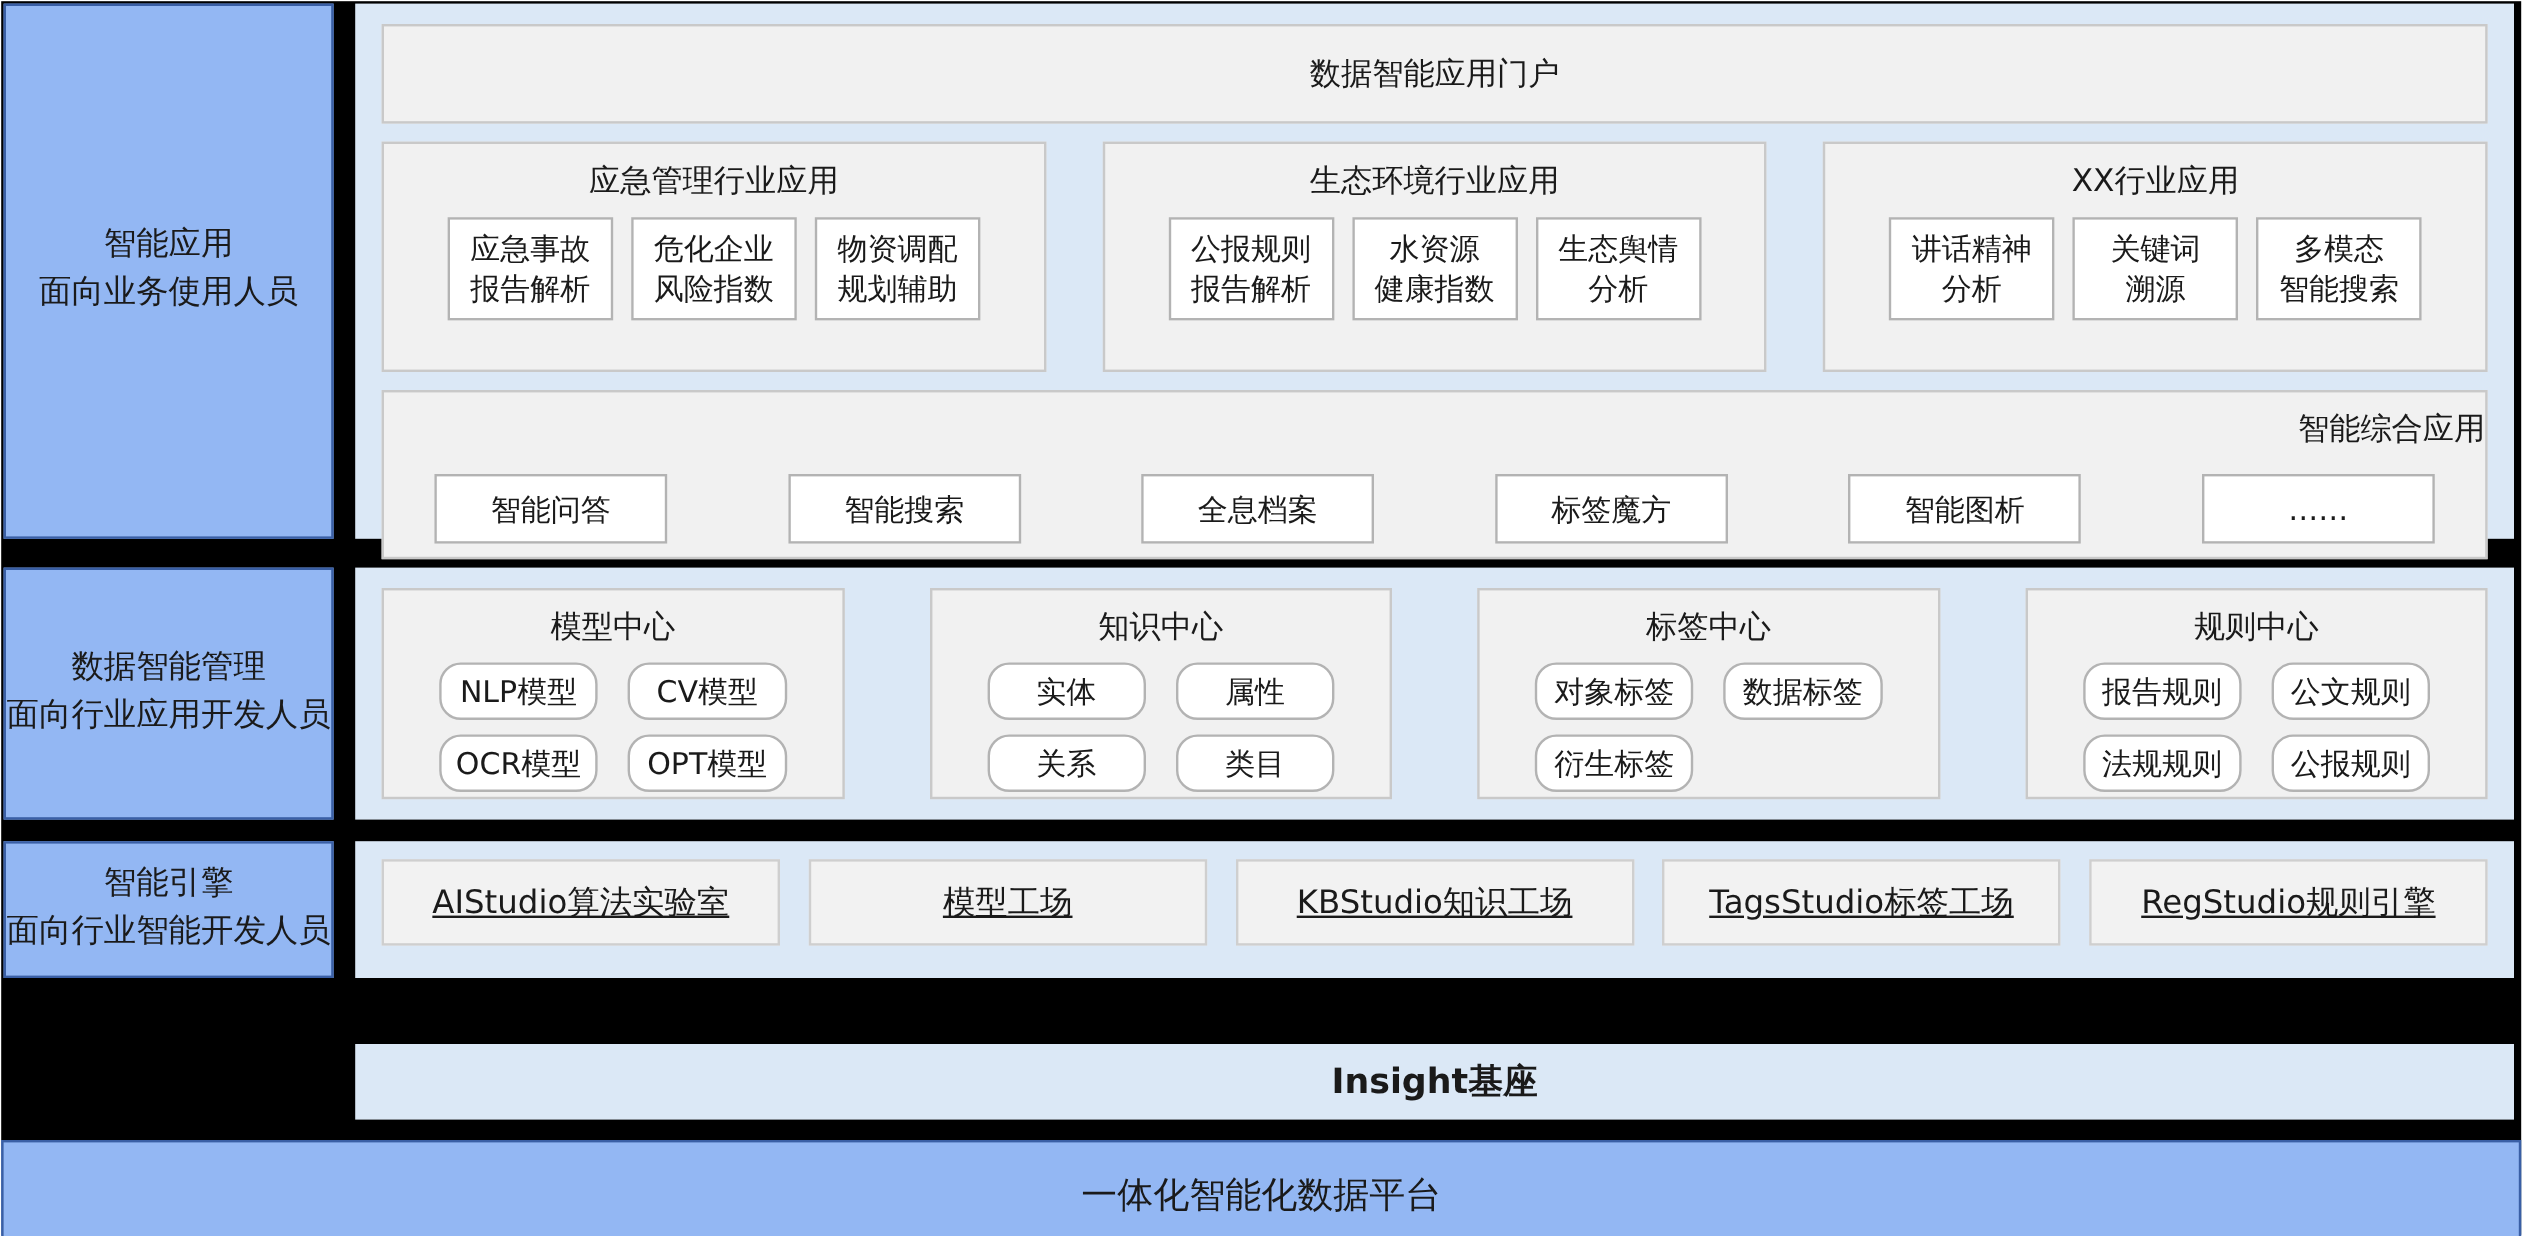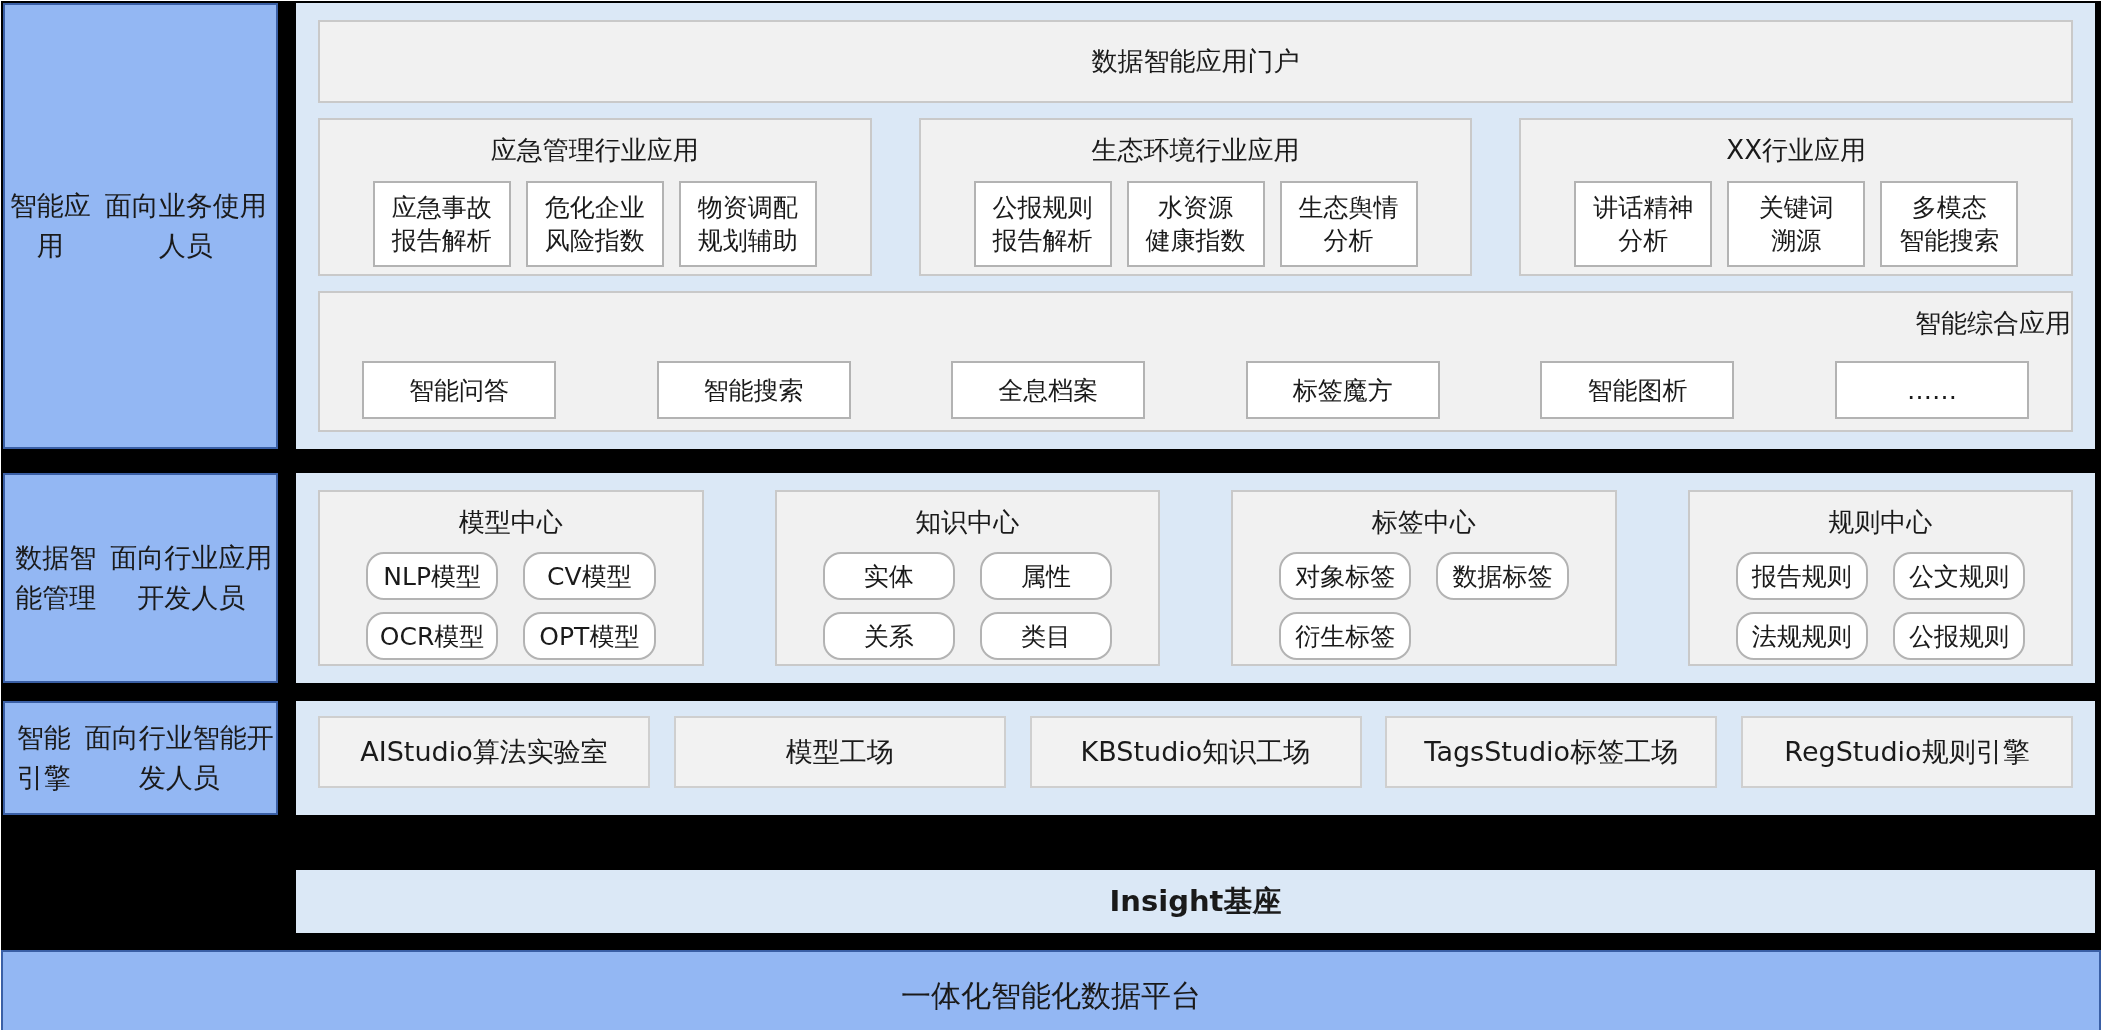--- a/index.html
+++ b/index.html
@@ -10,38 +10,38 @@
     display:flex;flex-direction:column;
     padding:2px 0 0 2px;
     font-family:"DejaVu Sans","Liberation Sans",sans-serif;
     color:var(--text,#1a1a1a);
   }
   .band-row{display:flex;flex:none;}
   .side{
     width:275px;flex:none;margin-right:18px;box-sizing:border-box;
     background:var(--sidebar-fill,#93b7f3);
     border:2px solid var(--sidebar-border,#3a5fa5);
-    display:flex;flex-direction:row;align-items:center;justify-content:center;
-    text-align:center;font-size:27px;line-height:1.5;
+    display:flex;flex-direction:column;align-items:center;justify-content:center;
+    text-align:center;font-size:27px;line-height:1.5;font-family:Liberation Mono, monospace;
   }
   .main{
     flex:1;margin-right:6px;box-sizing:border-box;
     background:var(--band-bg,#dbe8f6);
   }
   
   .row-apps{height:446px;}
   .row-apps .main{padding:17px 22px 11px 22px;}
   .portal{
     height:83px;box-sizing:border-box;
     background:var(--section-bg,#f1f1f1);
     border:2px solid var(--section-border,#c9c9c9);
     display:flex;align-items:center;justify-content:center;
     font-size:26px;
   }
-  .industry-row{display:flex;gap:47px;margin-top:15px;height:158px;}
+  .industry-row{display:flex;gap:47px;margin-top:15px;height:192px;}
   .section{
     flex:1;box-sizing:border-box;
     background:var(--section-bg,#f1f1f1);
     border:2px solid var(--section-border,#c9c9c9);
     display:flex;flex-direction:column;align-items:center;
   }
   .section-title{margin-top:13px;font-size:26px;flex:none;}
   .cards3{display:flex;gap:15px;margin-top:13px;}
   .card{
     box-sizing:border-box;background:var(--card-bg,#fff);
@@ -71,20 +71,21 @@
   
   .gap18{height:18px;flex:none;}
   .row-engines{height:114px;}
   .row-engines .main{padding:15px 22px;display:flex;justify-content:space-between;}
   .engine-card{
     width:332px;height:72px;box-sizing:border-box;
     background:var(--engine-card-bg,#f2f2f2);
     border:2px solid var(--engine-card-border,#cfcfcf);
     display:flex;align-items:center;justify-content:center;
     font-size:27px;
+    text-decoration:underline;
   }
   
   .gap55{height:55px;flex:none;}
   .insight{
     flex:none;height:63px;margin-left:293px;margin-right:6px;
     background:var(--band-bg,#dbe8f6);
     display:flex;align-items:center;justify-content:center;
     font-size:29px;font-weight:600;
   }
   

